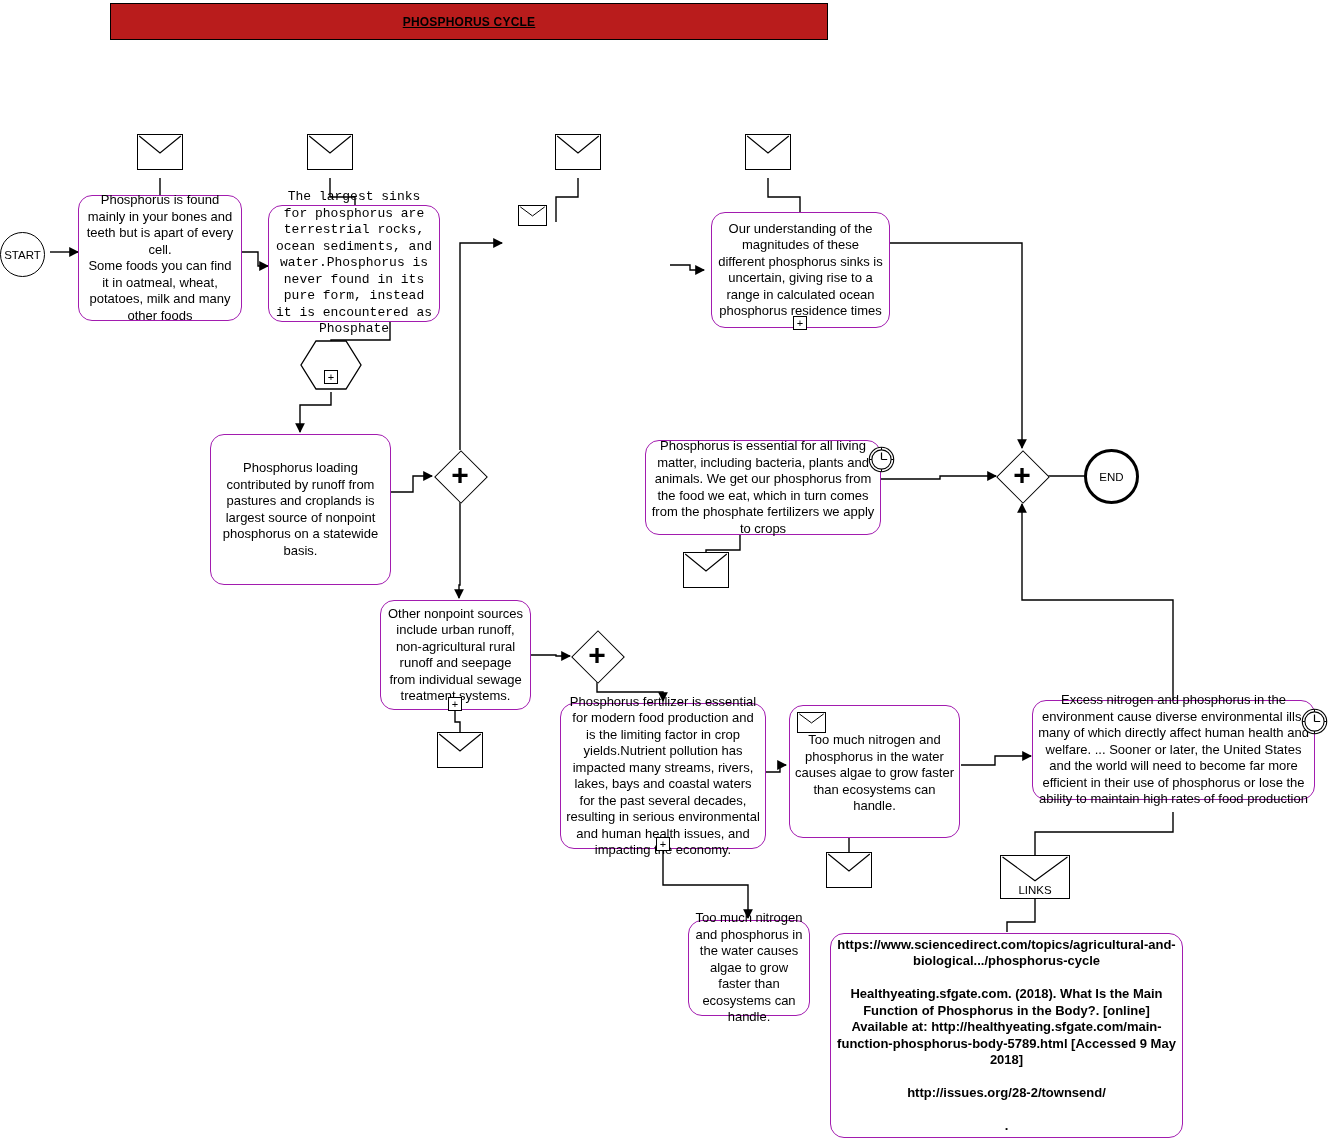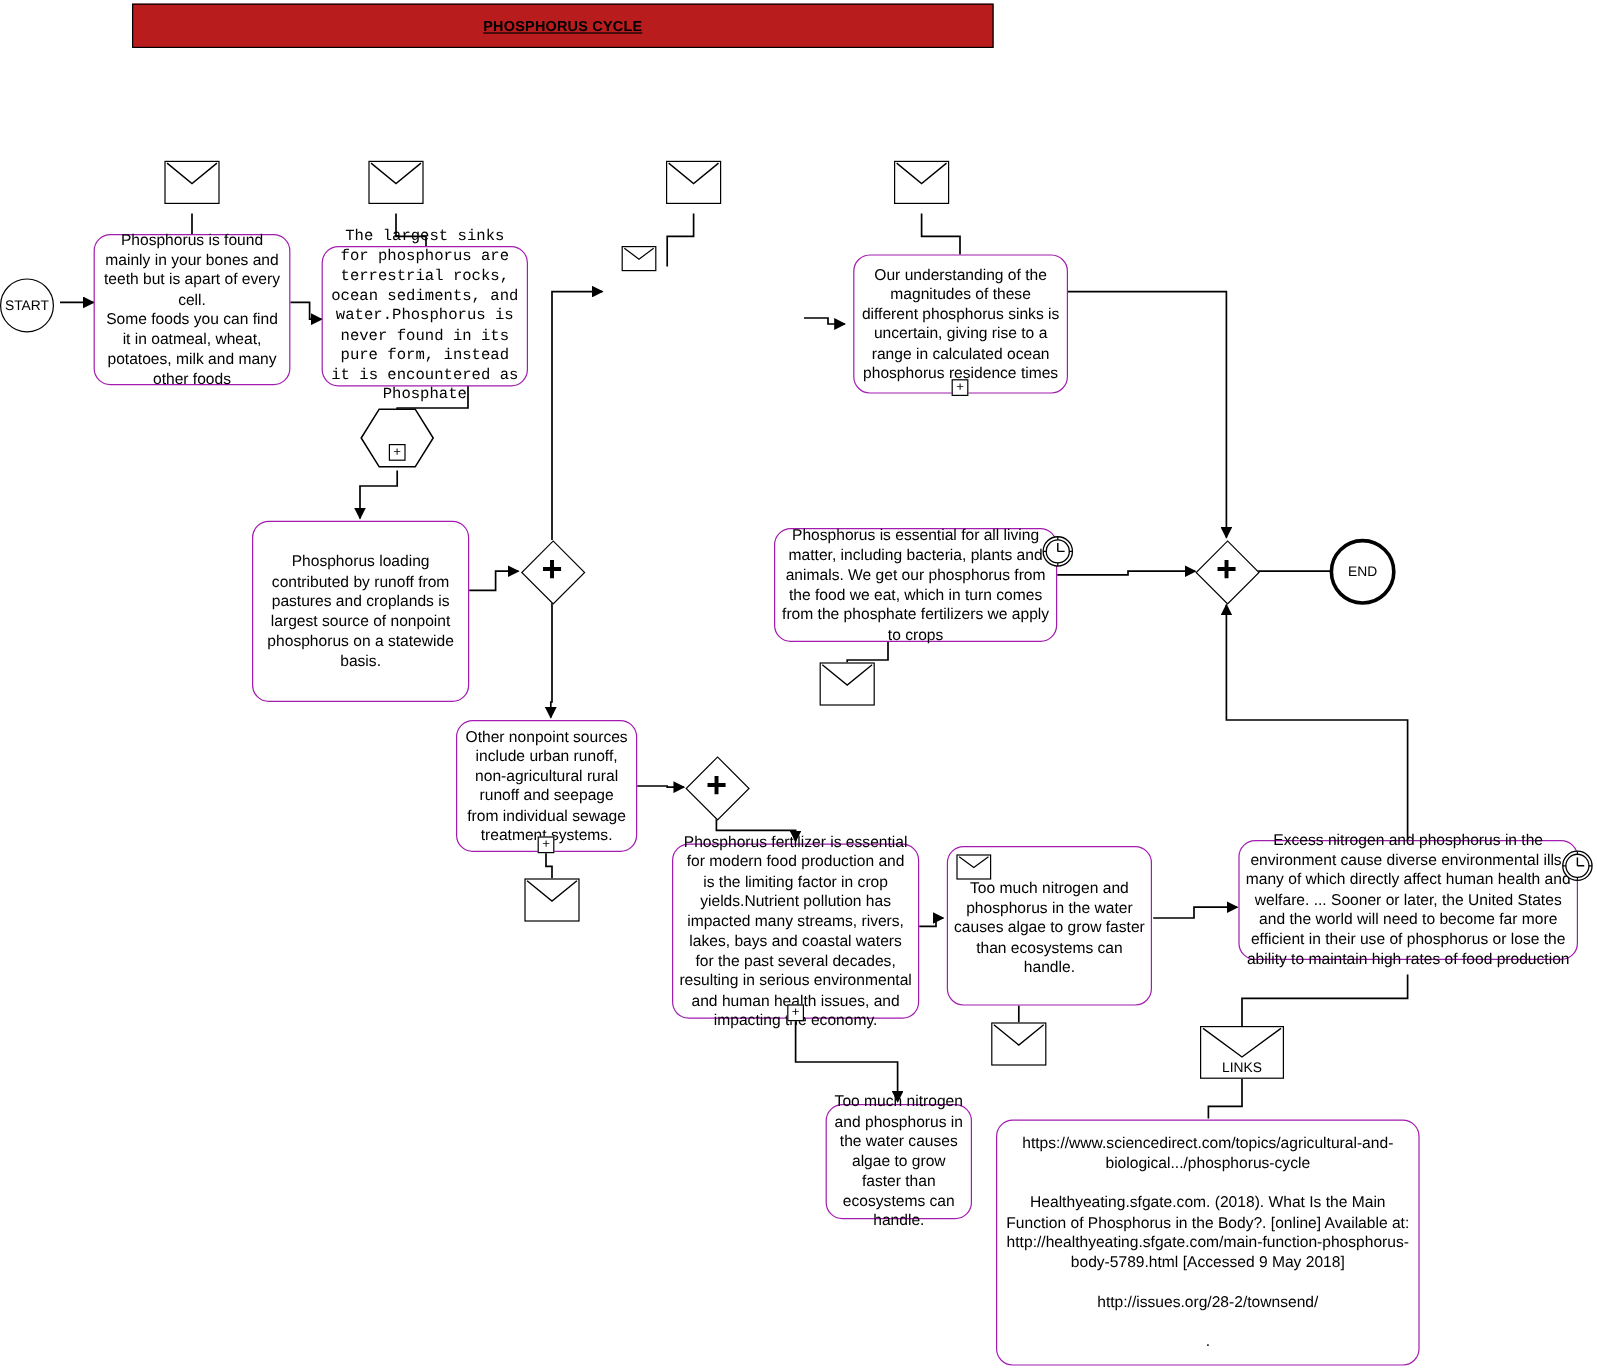--- a/index.html
+++ b/index.html
@@ -316,21 +316,21 @@
     <svg viewBox="0 0 46 36" xmlns="http://www.w3.org/2000/svg">
       <path d="M 1 1 L 23 19 L 45 1" fill="none" stroke="#000" stroke-width="1.2"></path>
     </svg>
   </div>
 
   <div class="gateway" style="left:996px; top:450px;">
     <div class="dia"></div>
     <div class="plus">+</div>
   </div>
 
-  <div class="event end" style="left:1108px; top:449px; width:55px; height:55px;">
+  <div class="event end" style="left:1084px; top:449px; width:55px; height:55px;">
     <span>END</span>
   </div>
 
   <div class="task" style="left:380px; top:600px; width:151px; height:110px;">
     <div class="txt">Other nonpoint sources include urban runoff, non-agricultural rural runoff and seepage from individual sewage treatment systems.</div>
   </div>
   <div class="marker-plus" style="left:448px; top:697px;">
     <span>+</span>
   </div>
   <div class="envelope small" style="left:437px; top:732px;">
@@ -382,21 +382,21 @@
       <path d="M 1 1 L 35 26 L 69 1" fill="none" stroke="#000" stroke-width="1.2"></path>
     </svg>
     <div class="elabel">LINKS</div>
   </div>
 
   <div class="task" style="left:688px; top:920px; width:122px; height:96px;">
     <div class="txt">Too much nitrogen and phosphorus in the water causes algae to grow faster than ecosystems can handle.</div>
   </div>
 
   <div class="task" style="left:830px; top:933px; width:353px; height:205px;">
-    <div class="txt" style="white-space:pre-line;">https://www.sciencedirect.com/topics/agricultural-and-biological.../phosphorus-cycle
+    <div class="txt" style="white-space:pre-line;font-weight:bold;">https://www.sciencedirect.com/topics/agricultural-and-biological.../phosphorus-cycle
 
 Healthyeating.sfgate.com. (2018). What Is the Main Function of Phosphorus in the Body?. [online] Available at: http://healthyeating.sfgate.com/main-function-phosphorus-body-5789.html [Accessed 9 May 2018]
 
 http://issues.org/28-2/townsend/
 
 .</div>
   </div>
 
 </div>
 

